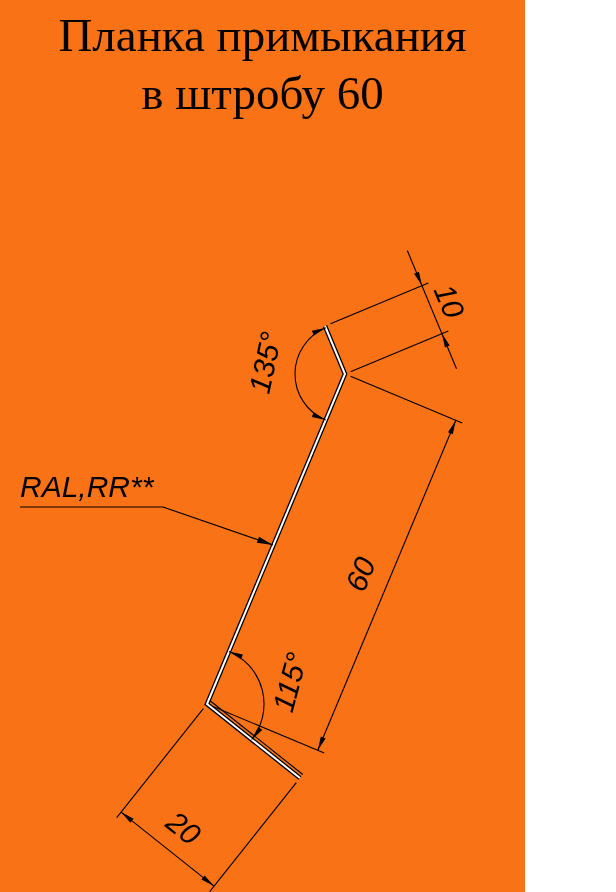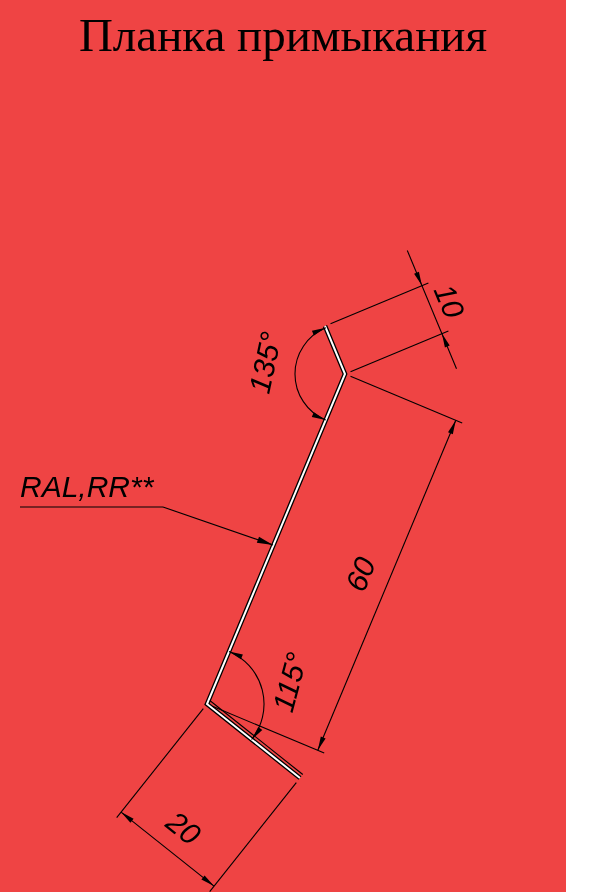--- a/index.html
+++ b/index.html
@@ -1,20 +1,20 @@
 <!DOCTYPE html>
 <html><head>
 <meta charset="utf-8">
 <style>
   html, body { margin: 0; padding: 0; background: #ffffff; }
   .page {
     position: relative;
-    width: 566px;
+    width: 525px;
     height: 892px;
-    background: #ef4444;
+    background: #f97316;
     overflow: hidden;
     font-family: "Liberation Serif", serif;
   }
   .title {
     position: absolute;
     top: 6px;
     left: 0;
     width: 100%;
     text-align: center;
     color: #000;
@@ -45,20 +45,21 @@
   .sheet-inner { stroke: #fff; stroke-width: 2; fill: none; }
   .arrow { fill: #000; stroke: none; }
 </style>
 </head>
 <body>
 
 <div class="page">
 
   <div class="title">
     <div>Планка примыкания</div>
+    <div>в штробу 60</div>
   </div>
 
   <svg class="drawing" width="616" height="892" viewBox="0 0 616 892">
 
     <g>
       <path class="sheet-outer" d="M325,326 L345,374 L207,704 L300,778"></path>
       <path class="sheet-inner" d="M325,326 L345,374 L207,704 L300,778"></path>
       <line class="thin" x1="209.8" y1="700.5" x2="302.8" y2="774.5"></line>
     </g>
 

